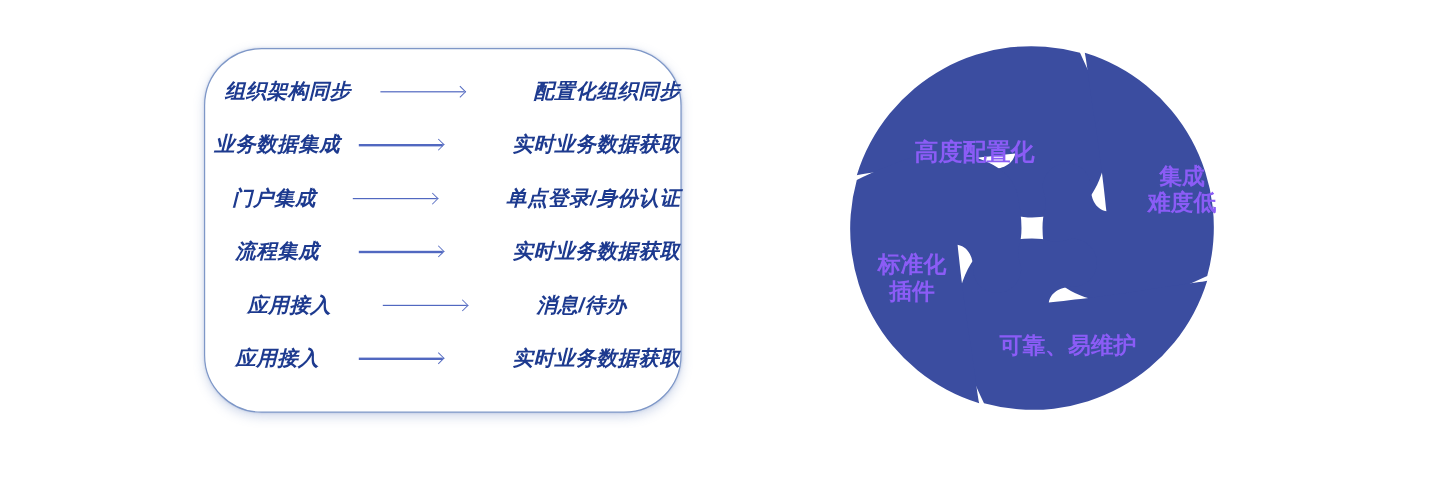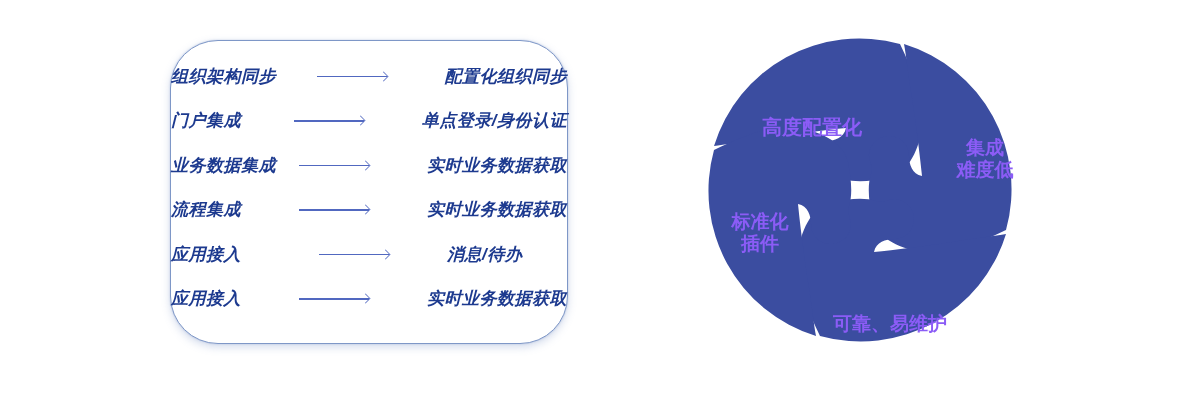--- a/index.html
+++ b/index.html
@@ -8,21 +8,21 @@
 
   
   .card{
     position:absolute;left:170px;top:40px;width:398px;height:304px;
     background:#ffffff;border:1px solid #7e97c7;border-radius:48px;
     box-shadow:0 3px 9px rgba(96,126,188,.28), 0 0 2px rgba(96,126,188,.35);
     box-sizing:border-box;padding-top:13px;
   }
   .row{display:flex;align-items:center;height:44.5px;}
   .row .src{
-    width:140px;text-align:left;font-size:17px;font-weight:bold;font-style:italic;
+    width:140px;text-align:center;font-size:17px;font-weight:bold;font-style:italic;
     color:#1d3a8f;letter-spacing:.5px;white-space:nowrap;
   }
   .arrow{position:relative;width:70px;height:1.5px;background:#5168c0;margin-left:8px;margin-right:14px;flex:none;}
   .arrow::after{
     content:'';position:absolute;right:-1px;top:-4px;width:8px;height:8px;
     border-top:1.6px solid #5168c0;border-right:1.6px solid #5168c0;
     transform:rotate(45deg) scale(.78);transform-origin:center;
   }
   .row .dst{
     text-align:left;font-size:17px;font-weight:bold;font-style:italic;
@@ -32,43 +32,43 @@
   
   .swirl{position:absolute;left:700px;top:30px;width:320px;height:320px;}
   .swirl svg{position:absolute;left:0;top:0;}
   .swirl-label{
     position:absolute;color:#8b5cf6;font-weight:600;line-height:22px;
     text-align:center;white-space:nowrap;
   }
   .lab-top{left:62px;top:86px;font-size:20px;}
   .lab-right{left:245px;top:107px;width:80px;font-size:19px;font-family:Liberation Serif, serif;}
   .lab-left{left:20px;top:181px;width:80px;font-size:19px;}
-  .lab-bottom{left:124px;top:248px;width:132px;font-size:19px;margin-top:35px;}
+  .lab-bottom{left:124px;top:248px;width:132px;font-size:19px;}
   .swirl-label span{display:block;}
 </style>
 </head>
 <body>
 
 <div class="stage">
 
   <div class="card">
     <div class="row">
       <span class="src">组织架构同步</span>
       <span class="arrow"></span>
       <span class="dst">配置化组织同步</span>
     </div>
     <div class="row">
+      <span class="src">业务数据集成</span>
+      <span class="arrow"></span>
+      <span class="dst">实时业务数据获取</span>
+    </div>
+    <div class="row">
       <span class="src">门户集成</span>
       <span class="arrow"></span>
       <span class="dst">单点登录/身份认证</span>
-    </div>
-    <div class="row">
-      <span class="src">业务数据集成</span>
-      <span class="arrow"></span>
-      <span class="dst">实时业务数据获取</span>
     </div>
     <div class="row">
       <span class="src">流程集成</span>
       <span class="arrow"></span>
       <span class="dst">实时业务数据获取</span>
     </div>
     <div class="row">
       <span class="src">应用接入</span>
       <span class="arrow"></span>
       <span class="dst">消息/待办</span>

